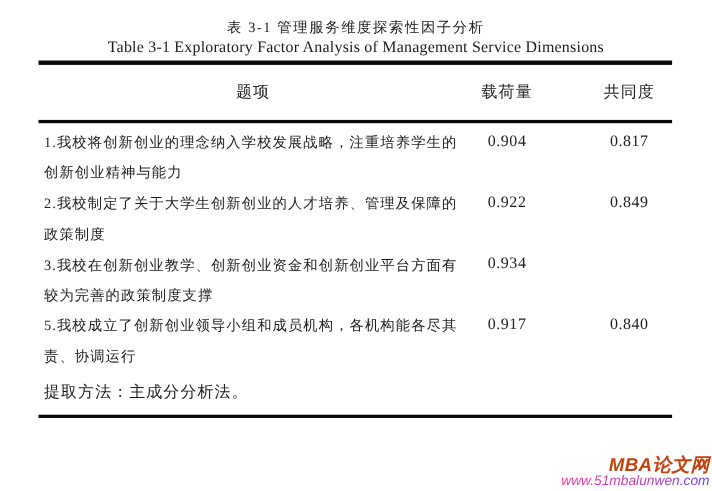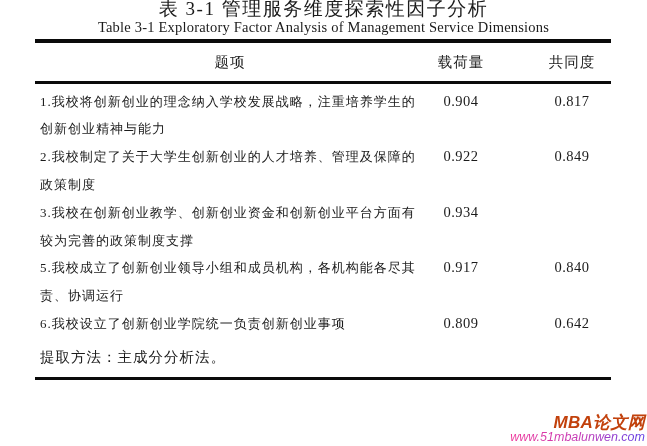--- a/index.html
+++ b/index.html
@@ -6,22 +6,22 @@
   body {
     width: 647px; height: 446px;
     background: #ffffff;
     position: relative;
     overflow: hidden;
     font-family: "Liberation Serif", "DejaVu Serif", serif;
     color: #1b1b1b;
   }
   .titles { text-align: center; }
   .title-zh {
-    margin-top: 0;
-    font-size: 19px;
+    margin-top: 16px;
+    font-size: 13px;
     line-height: 18px;
     letter-spacing: 1.5px;
   }
   .title-en {
     font-size: 14.5px;
     line-height: 19px;
     letter-spacing: 0.2px;
   }
   .table-wrap {
     margin-left: 35px;
@@ -29,21 +29,21 @@
     position: relative;
   }
   .rule-top    { height: 4px;   background: #0a0a0a; margin-top: 2px; }
   .rule-mid    { height: 2.6px; background: #0a0a0a; }
   .rule-bottom { height: 3.6px; background: #0a0a0a; margin-top: 5px; }
   .grid-row {
     display: grid;
     grid-template-columns: 390px 72px 114px;
     align-items: start;
   }
-  .header-row { height: 38px; align-items: center; }
+  .header-row { height: 50px; align-items: center; }
   .header-cell {
     text-align: center;
     font-size: 14.5px;
     letter-spacing: 1px;
     line-height: 35px;
   }
   .body { padding-top: 4px; }
   .cell-item {
     font-size: 13px;
     letter-spacing: 1px;
@@ -127,25 +127,20 @@
     </div>
     <div class="grid-row">
       <div class="cell-item">3.我校在创新创业教学、创新创业资金和创新创业平台方面有较为完善的政策制度支撑</div>
       <div class="cell-num">0.934</div>
     </div>
     <div class="grid-row">
       <div class="cell-item">5.我校成立了创新创业领导小组和成员机构，各机构能各尽其责、协调运行</div>
       <div class="cell-num">0.917</div>
       <div class="cell-num col3">0.840</div>
     </div>
-    <div class="grid-row">
-      <div class="cell-item">6.我校设立了创新创业学院统一负责创新创业事项</div>
-      <div class="cell-num">0.809</div>
-      <div class="cell-num col3">0.642</div>
-    </div>
   </div>
 
   <div class="footnote">提取方法：主成分分析法。</div>
 
   <div class="rule-bottom"></div>
 </div>
 
 <div class="watermark">
   <div class="wm-name">MBA论文网</div>
   <div class="wm-url">www.51mbalunwen.com</div>

